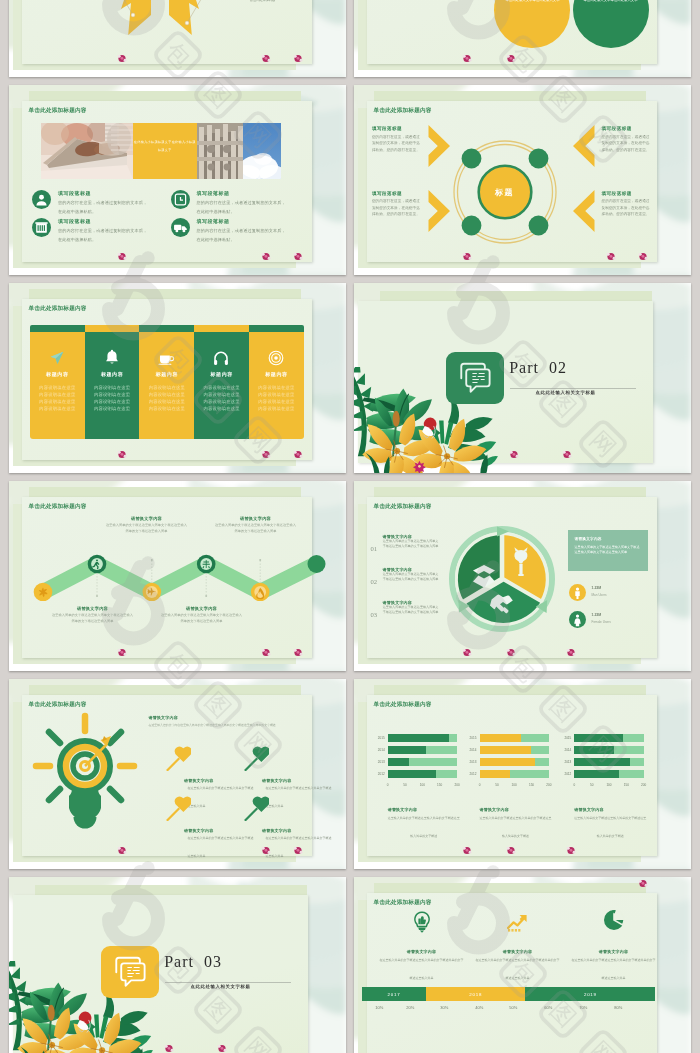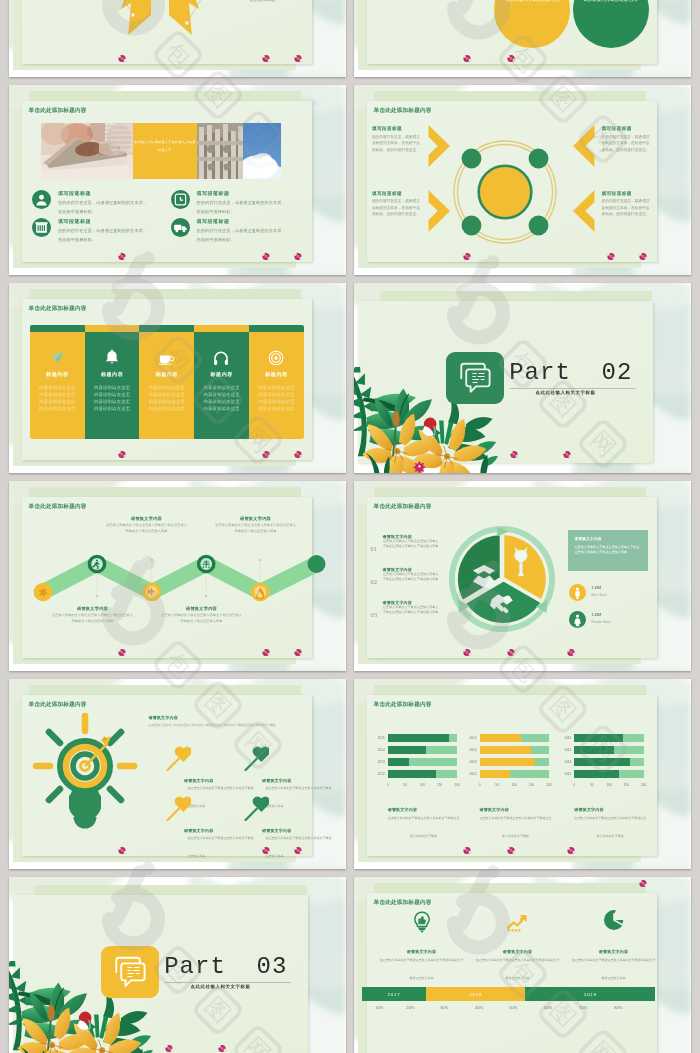--- a/index.html
+++ b/index.html
@@ -23,21 +23,21 @@
 .s3row{position:absolute;display:flex;gap:7px;align-items:flex-start;}
 .s3ic{width:19px;height:19px;flex:none;display:block;margin-top:0px;}
 .s3t{font-size:5px;font-weight:bold;color:#3b8a59;margin:0 0 3.5px 0;letter-spacing:.5px;}
 .s3b{font-size:4.1px;line-height:8.6px;color:#7f8d7a;width:92px;letter-spacing:.15px;}
 
 
 .s4t{font-size:4.6px;font-weight:bold;color:#3b8a59;letter-spacing:.45px;margin-bottom:2.6px;}
 .s4b{font-size:3.6px;line-height:6.6px;color:#848f7e;width:49px;letter-spacing:.1px;}
 .s5lab{position:absolute;width:54.8px;text-align:center;font-size:5px;font-weight:bold;letter-spacing:.6px;}
 .s5bod{position:absolute;width:54.8px;text-align:center;font-size:4.3px;line-height:7.1px;letter-spacing:.25px;}
-.partword{position:absolute;font-family:Liberation Mono, monospace;font-size:24px;color:#2b2b2b;letter-spacing:1px;}
+.partword{position:absolute;font-family:Liberation Serif, serif;font-size:16px;color:#2b2b2b;letter-spacing:1px;}
 .partsub{position:absolute;font-size:4.4px;font-weight:bold;color:#3a3a3a;letter-spacing:.6px;}
 
 
 .z7t{font-size:4.2px;font-weight:bold;color:#2f7a4a;letter-spacing:.25px;margin-bottom:2.4px;}
 .z7b{font-size:3.2px;line-height:5.2px;color:#939f8e;letter-spacing:.05px;}
 
 
 .s8num{font-family:"Liberation Serif",serif;font-size:6.6px;color:#8d998a;}
 .s8t{font-size:4px;font-weight:bold;color:#2f7a4a;letter-spacing:.2px;}
 .s8b{font-size:3.1px;line-height:5px;color:#8a9585;}
@@ -373,20 +373,21 @@
 
     <svg class="abs" style="left:93px;top:49px;" width="116" height="116" viewBox="0 0 116 116">
       <circle cx="58" cy="58" r="51" fill="none" stroke="#e3c878" stroke-width="1.3"></circle>
       <circle cx="58" cy="58" r="47.5" fill="none" stroke="#e3c878" stroke-width="1.3"></circle>
       <circle cx="58" cy="58" r="26.3" fill="#f2bd33" stroke="#2f8c58" stroke-width="2.6"></circle>
       <circle cx="24.5" cy="24.5" r="9.9" fill="#2f8c58"></circle>
       <circle cx="91.5" cy="24.5" r="9.9" fill="#2f8c58"></circle>
       <circle cx="24.5" cy="91.5" r="9.9" fill="#2f8c58"></circle>
       <circle cx="91.5" cy="91.5" r="9.9" fill="#2f8c58"></circle>
     </svg>
+    <div class="abs" style="left:93px;top:49px;width:116px;height:116px;display:flex;align-items:center;justify-content:center;color:#fff;font-size:8px;font-weight:bold;letter-spacing:1.6px;">标题</div>
 
     <svg class="abs" style="left:74.1px;top:39.9px;" width="22" height="42" viewBox="0 0 22 42">
           <path d="M0.5 0 L22 21 L0.5 42 L0.5 30 L9.8 21 L0.5 12z" fill="#f2bd33"></path>
         </svg>
     <svg class="abs" style="left:74.1px;top:104.5px;" width="22" height="42" viewBox="0 0 22 42">
           <path d="M0.5 0 L22 21 L0.5 42 L0.5 30 L9.8 21 L0.5 12z" fill="#f2bd33"></path>
         </svg>
     <svg class="abs" style="left:219px;top:39.9px;" width="22" height="42" viewBox="0 0 22 42">
           <path d="M21.5 0 L0 21 L21.5 42 L21.5 30 L12.2 21 L21.5 12z" fill="#f2bd33"></path>
         </svg>

